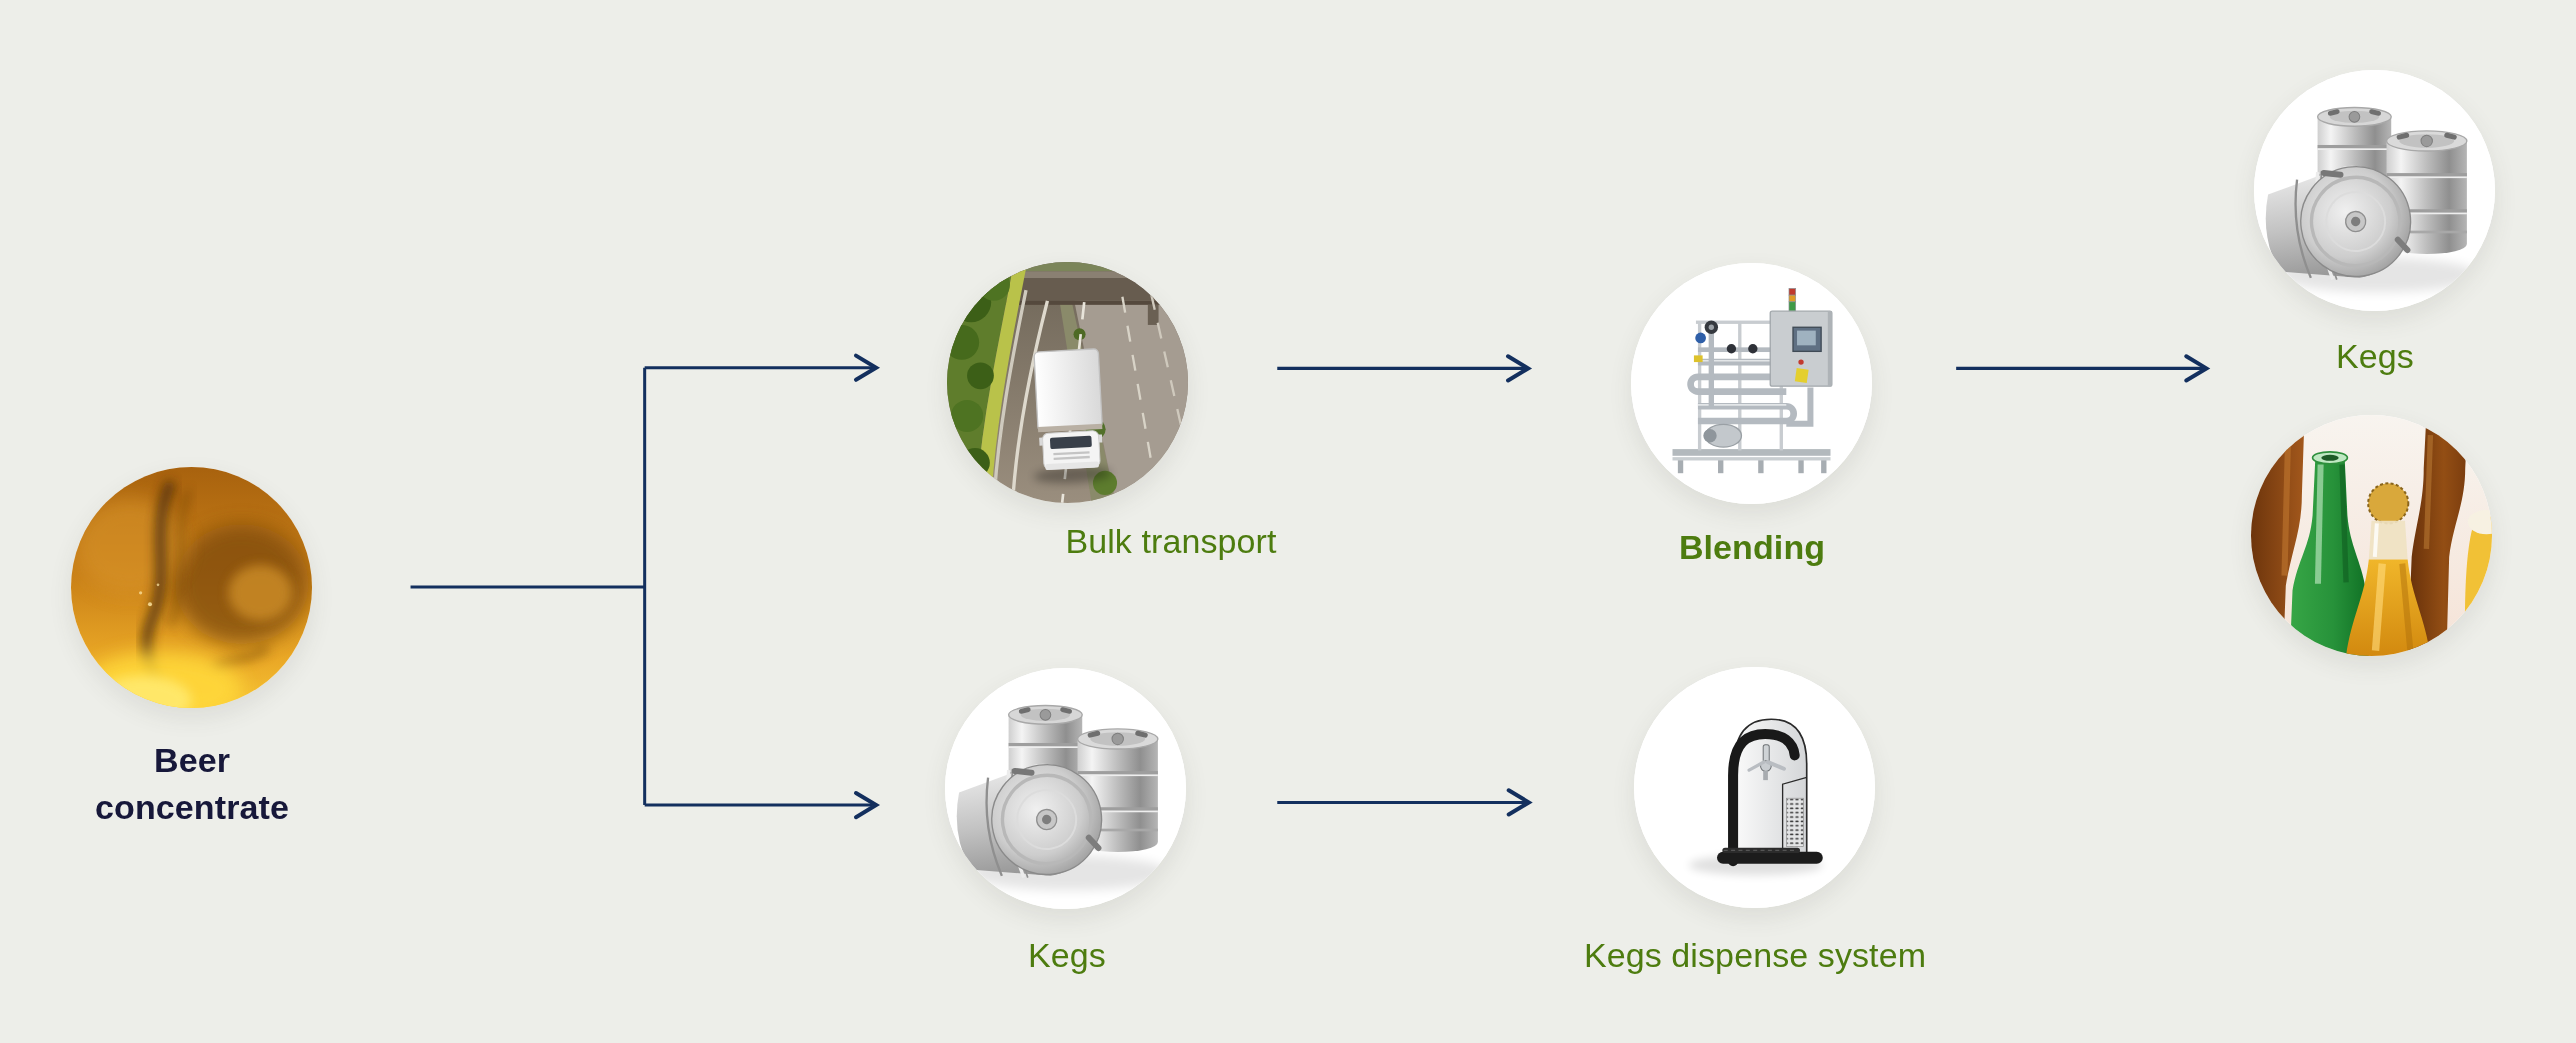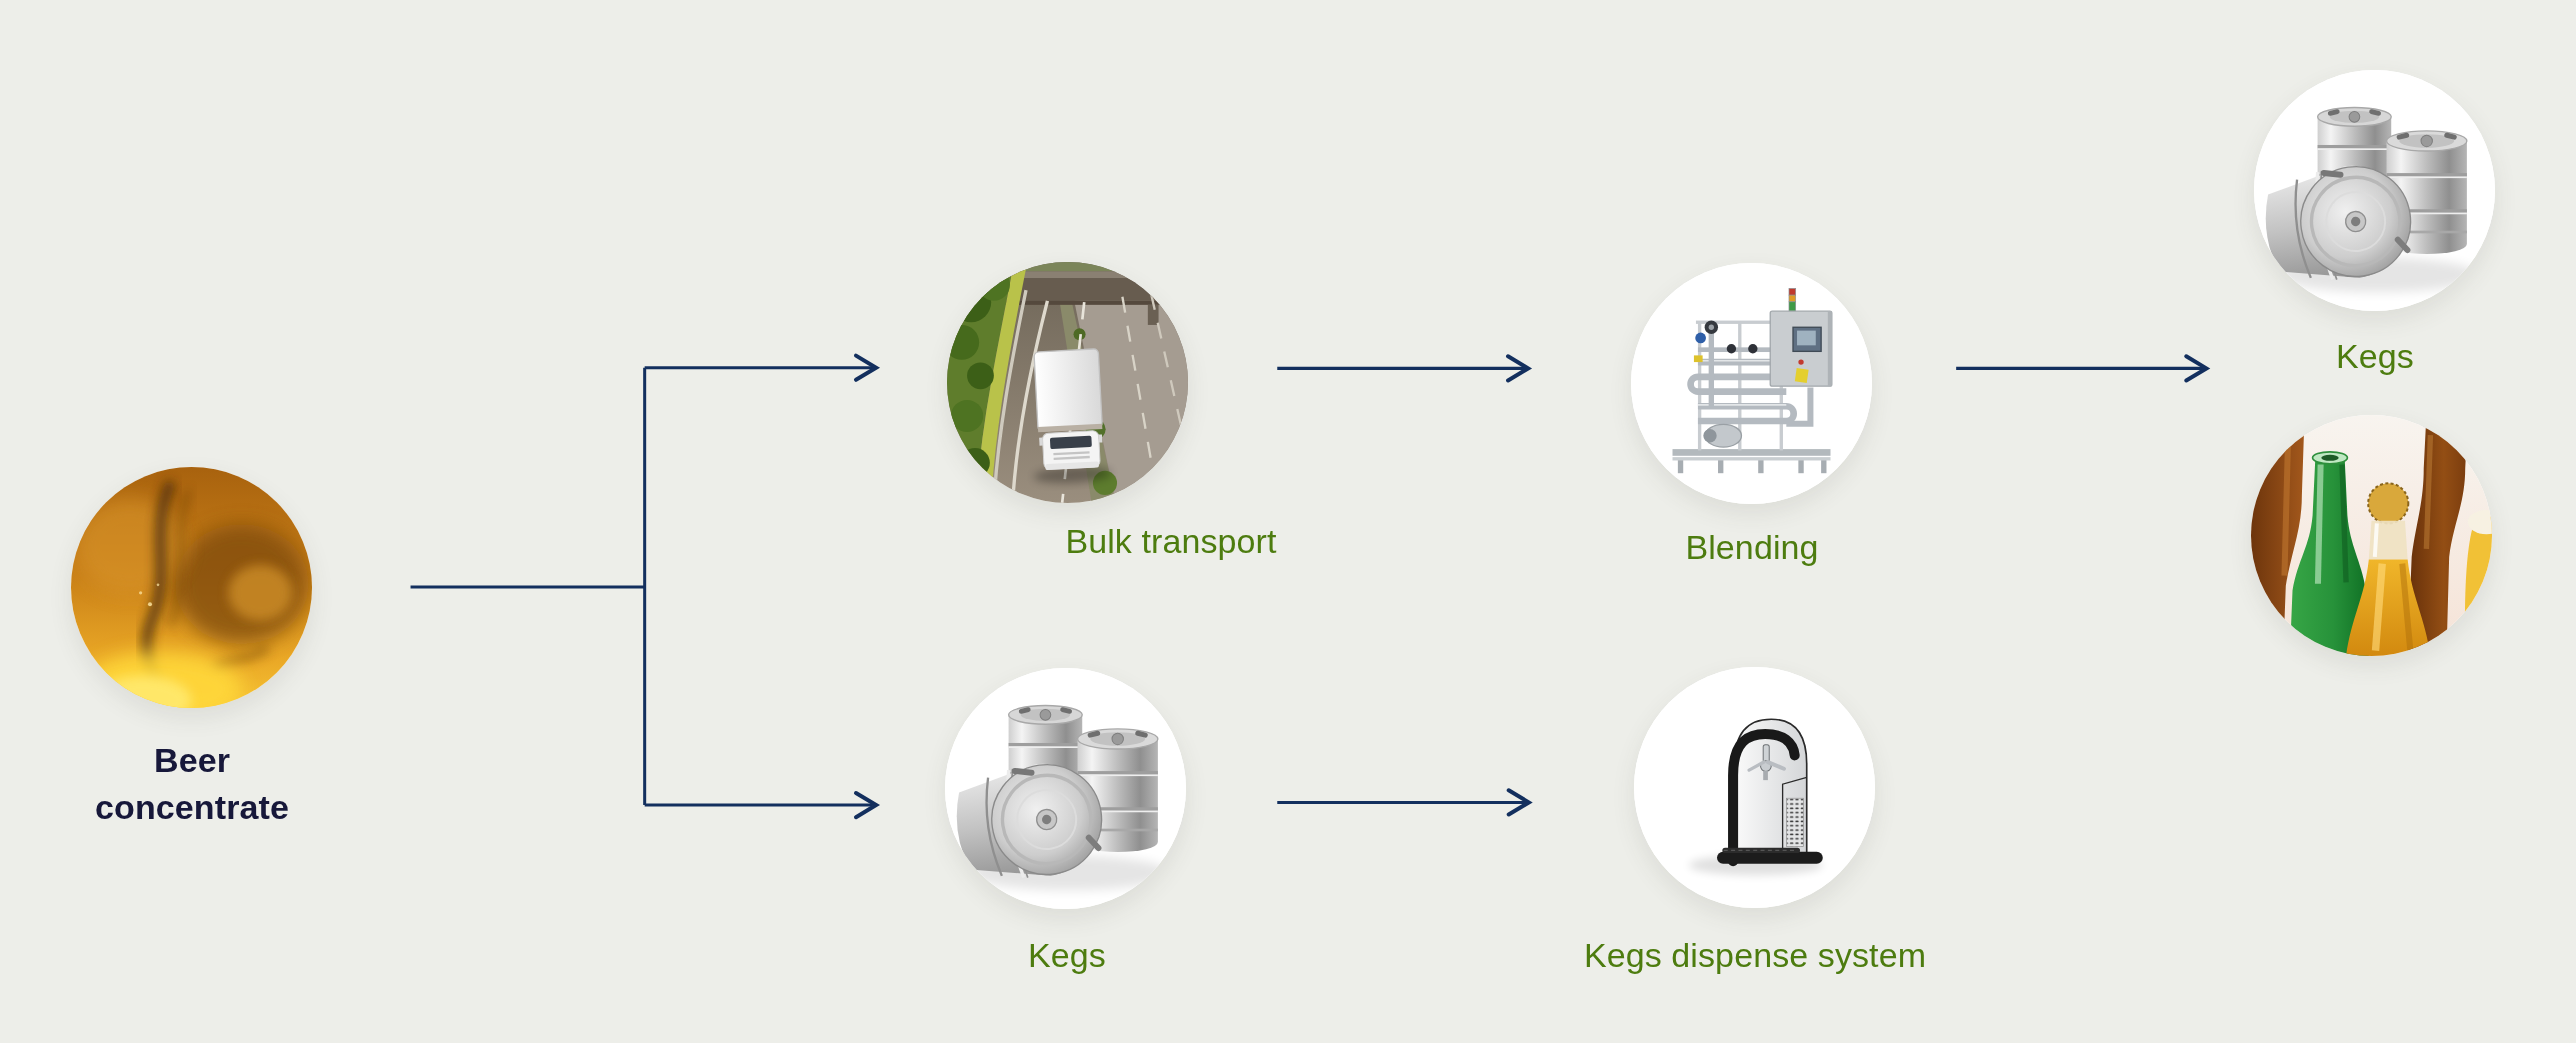--- a/index.html
+++ b/index.html
@@ -244,21 +244,21 @@
         <rect x="208" y="72" width="92" height="112" rx="3" fill="#c9cdd0" stroke="#a2a8ac" stroke-width="2"></rect>
         <rect x="294" y="72" width="6" height="112" fill="#aeb3b7"></rect>
         <rect x="242" y="96" width="42" height="36" fill="#5f7083" stroke="#3f4a55" stroke-width="2"></rect>
         <rect x="248" y="101" width="28" height="22" fill="#9fb2c0"></rect>
         <circle cx="254" cy="148" r="4" fill="#c23a2e"></circle>
         <rect x="246" y="158" width="18" height="20" fill="#e4cf2e" transform="rotate(8 255 168)"></rect>
         <path d="M232,240 h36 v-54" stroke="#b4bac0" stroke-width="9" fill="none"></path>
       </g>
     </svg>
   </div>
-  <div class="node-label" style="left:1752px;top:547px;">Blending</div>
+  <div class="node-label" style="left:1752px;top:547px;font-weight:bold;">Blending</div>
 
   <div class="node-circle" style="left:1634px;top:667px;">
     <svg viewBox="0 0 360 360">
       <defs>
         <linearGradient id="ddBody" x1="0" y1="0" x2="1" y2="0">
           <stop offset="0" stop-color="#fafafa"></stop>
             <stop offset="1" stop-color="#d4d6d8"></stop>
         </linearGradient>
         <pattern id="ddVent" width="8" height="6.5" patternUnits="userSpaceOnUse">
           <rect width="8" height="6.5" fill="#e4e5e6"></rect>

